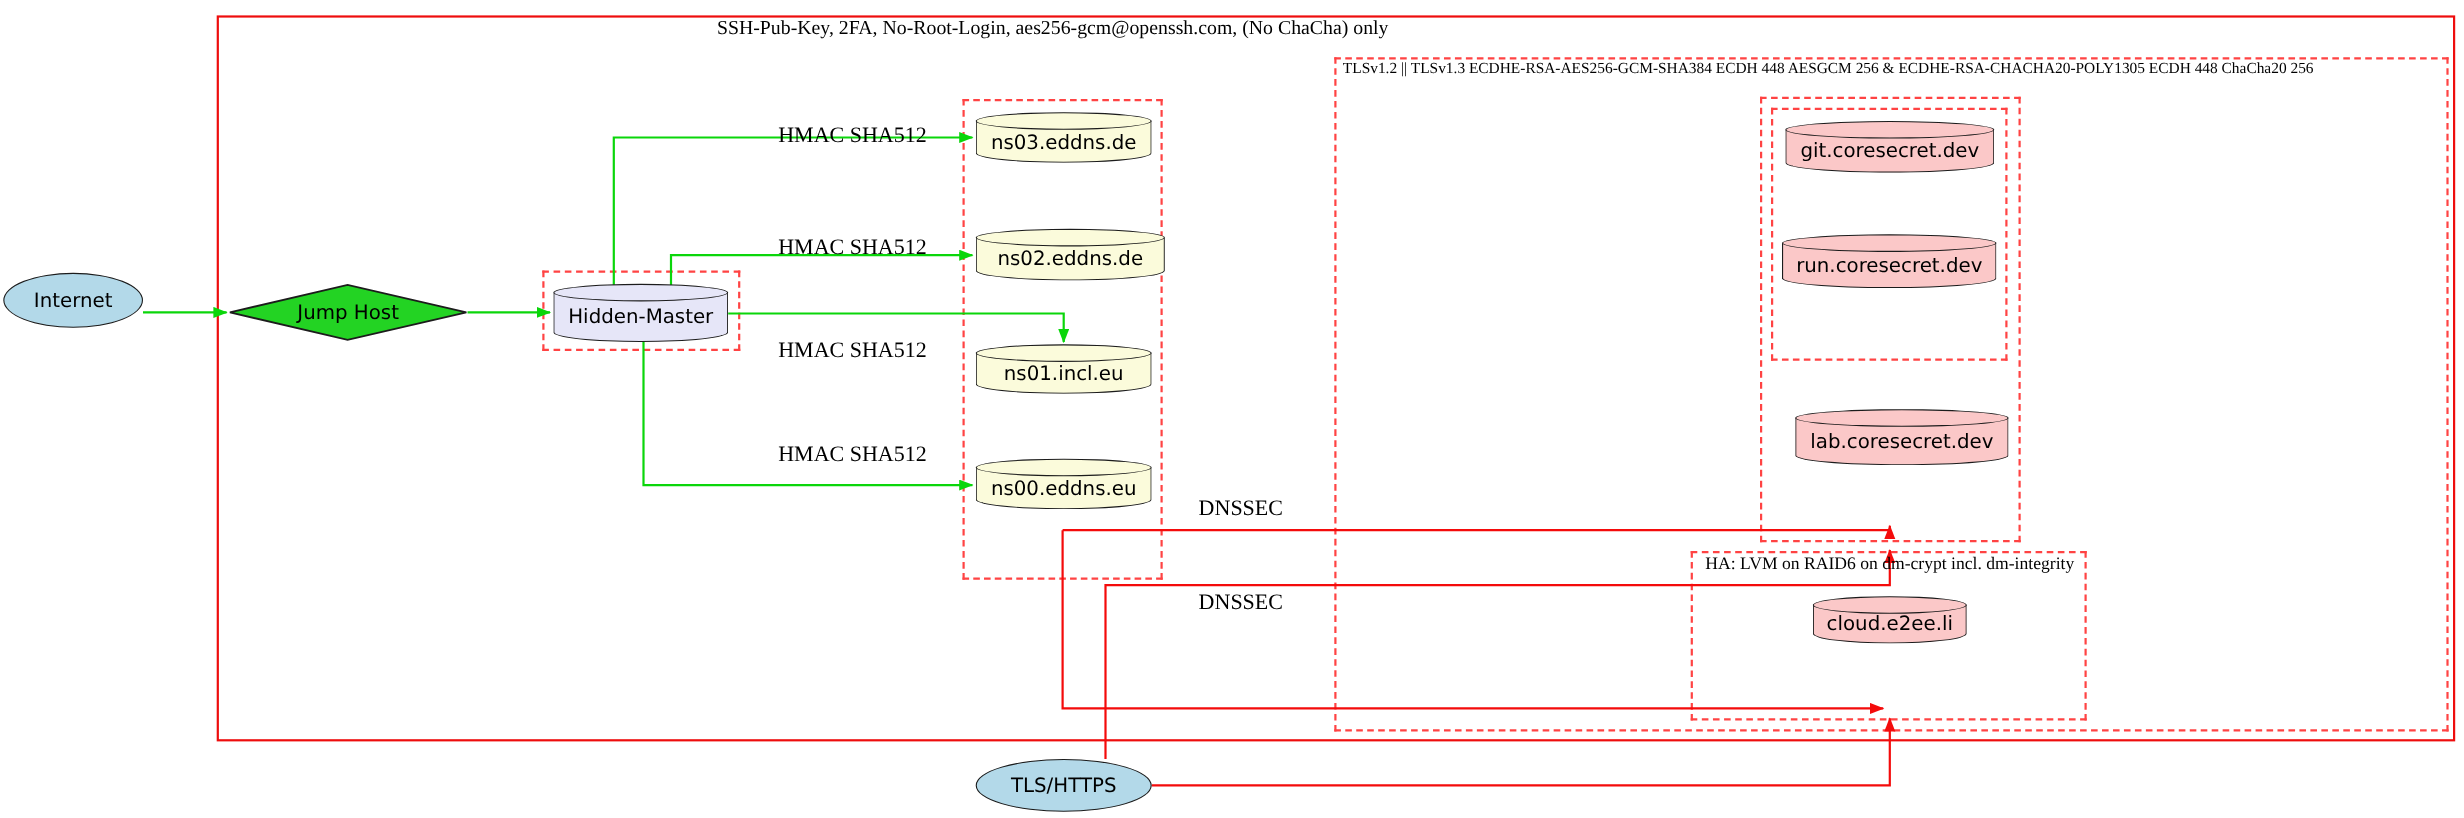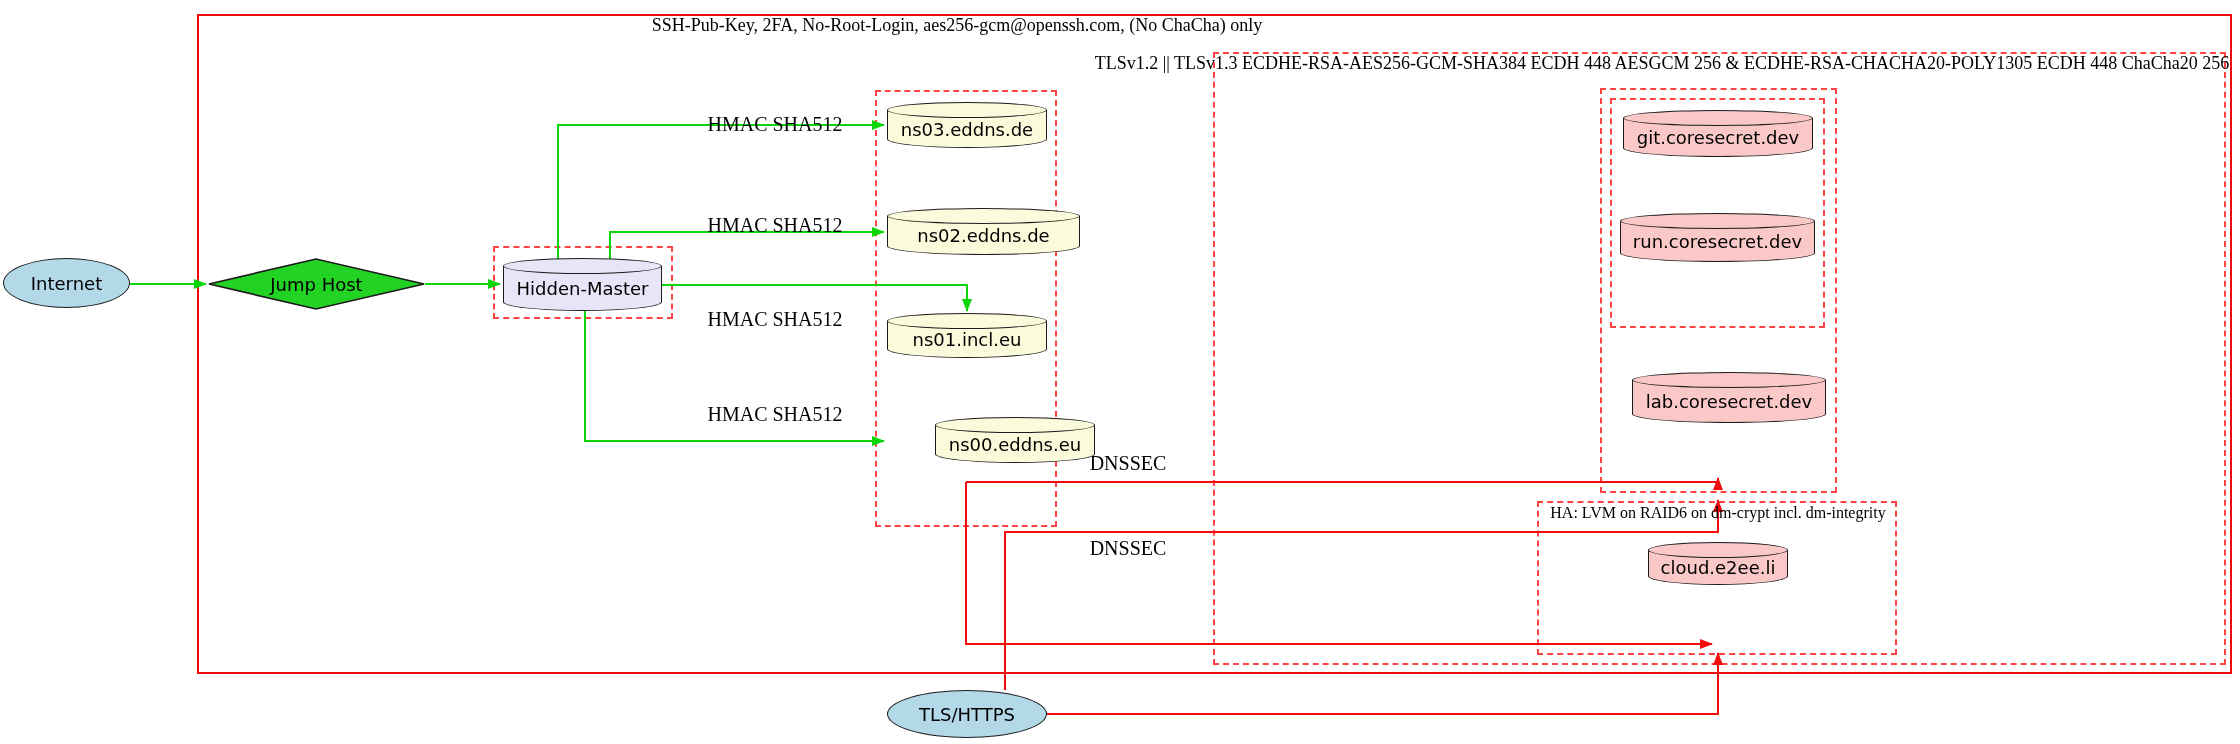--- a/index.html
+++ b/index.html
@@ -57,31 +57,31 @@
     <path d="M662,285 L967,285 L967,311" stroke="#0ad60a" stroke-width="2" fill="none" marker-end="url(#m-green)"></path>
     <path d="M585,305 L585,441 L884,441" stroke="#0ad60a" stroke-width="2" fill="none" marker-end="url(#m-green)"></path>
 
     <path d="M966,482 L1718,482 L1718,478" stroke="#f40b0b" stroke-width="2" fill="none" marker-end="url(#m-red)"></path>
     <path d="M966,482 L966,644 L1712,644" stroke="#f40b0b" stroke-width="2" fill="none" marker-end="url(#m-red)"></path>
     <path d="M1005,690 L1005,532 L1718,532 L1718,500" stroke="#f40b0b" stroke-width="2" fill="none" marker-end="url(#m-red)"></path>
     <path d="M1047,714 L1718,714 L1718,653" stroke="#f40b0b" stroke-width="2" fill="none" marker-end="url(#m-red)"></path>
   </svg>
 
   <div class="clabel" style="left:957px;top:25px;font-size:18px;">SSH-Pub-Key, 2FA, No-Root-Login, aes256-gcm@openssh.com, (No ChaCha) only</div>
-  <div class="clabel" style="left:1662px;top:63px;font-size:18px;">TLSv1.2 || TLSv1.3 ECDHE-RSA-AES256-GCM-SHA384 ECDH 448 AESGCM 256 &amp; ECDHE-RSA-CHACHA20-POLY1305 ECDH 448 ChaCha20 256</div>
+  <div class="clabel" style="left:1662px;top:63px;font-size:14px;">TLSv1.2 || TLSv1.3 ECDHE-RSA-AES256-GCM-SHA384 ECDH 448 AESGCM 256 &amp; ECDHE-RSA-CHACHA20-POLY1305 ECDH 448 ChaCha20 256</div>
   <div class="clabel" style="left:1718px;top:513px;font-size:16px;">HA: LVM on RAID6 on dm-crypt incl. dm-integrity</div>
 
   <div class="elabel" style="left:775px;top:124px;">HMAC SHA512</div>
   <div class="elabel" style="left:775px;top:225px;">HMAC SHA512</div>
   <div class="elabel" style="left:775px;top:319px;">HMAC SHA512</div>
   <div class="elabel" style="left:775px;top:414px;">HMAC SHA512</div>
   <div class="elabel" style="left:1128px;top:463px;">DNSSEC</div>
   <div class="elabel" style="left:1128px;top:548px;">DNSSEC</div>
 
-  <div class="enode" style="left:3px;top:258px;width:127px;height:50px;text-align:right;">
+  <div class="enode" style="left:3px;top:248px;width:127px;height:50px;text-align:right;">
     <span>Internet</span>
   </div>
 
   <div class="dmd" style="left:208px;top:258px;width:217px;height:52px;">
     <svg width="217" height="52" viewBox="0 0 217 52">
       <polygon points="1,26 108,1 216,26 108,51" fill="#23d323" stroke="#1c1c1c" stroke-width="1.7"></polygon>
     </svg>
     <span class="lbl">Jump Host</span>
   </div>
 
@@ -90,33 +90,33 @@
       <span class="cap"></span>
     <span class="lbl">Hidden-Master</span>
   </div>
 
   <div class="cyl" style="left:887px;top:102px;width:160px;height:46px;--fill:#fbfbdb;">
     <span class="body"></span>
       <span class="cap"></span>
     <span class="lbl">ns03.eddns.de</span>
   </div>
 
-  <div class="cyl" style="left:887px;top:208px;width:193px;height:47px;--fill:#fbfbdb;">
+  <div class="cyl" style="left:887px;top:208px;width:172px;height:47px;--fill:#fbfbdb;">
     <span class="body"></span>
       <span class="cap"></span>
     <span class="lbl">ns02.eddns.de</span>
   </div>
 
   <div class="cyl" style="left:887px;top:313px;width:160px;height:45px;--fill:#fbfbdb;">
     <span class="body"></span>
       <span class="cap"></span>
     <span class="lbl">ns01.incl.eu</span>
   </div>
 
-  <div class="cyl" style="left:887px;top:417px;width:160px;height:46px;margin-left:48px;--fill:#fbfbdb;">
+  <div class="cyl" style="left:887px;top:417px;width:160px;height:46px;--fill:#fbfbdb;">
     <span class="body"></span>
       <span class="cap"></span>
     <span class="lbl">ns00.eddns.eu</span>
   </div>
 
   <div class="cyl" style="left:1620px;top:213px;width:195px;height:49px;--fill:#fbc8c8;">
     <span class="body"></span>
       <span class="cap"></span>
     <span class="lbl">run.coresecret.dev</span>
   </div>

